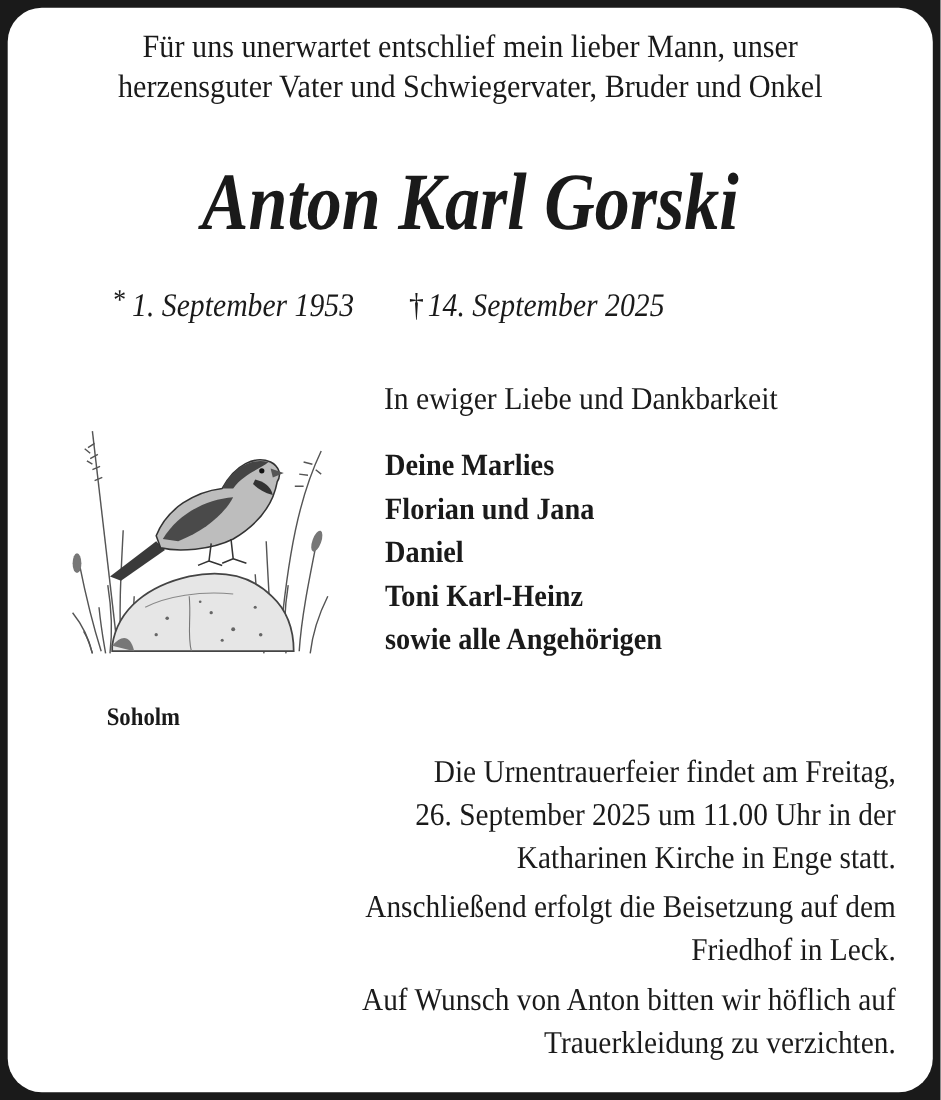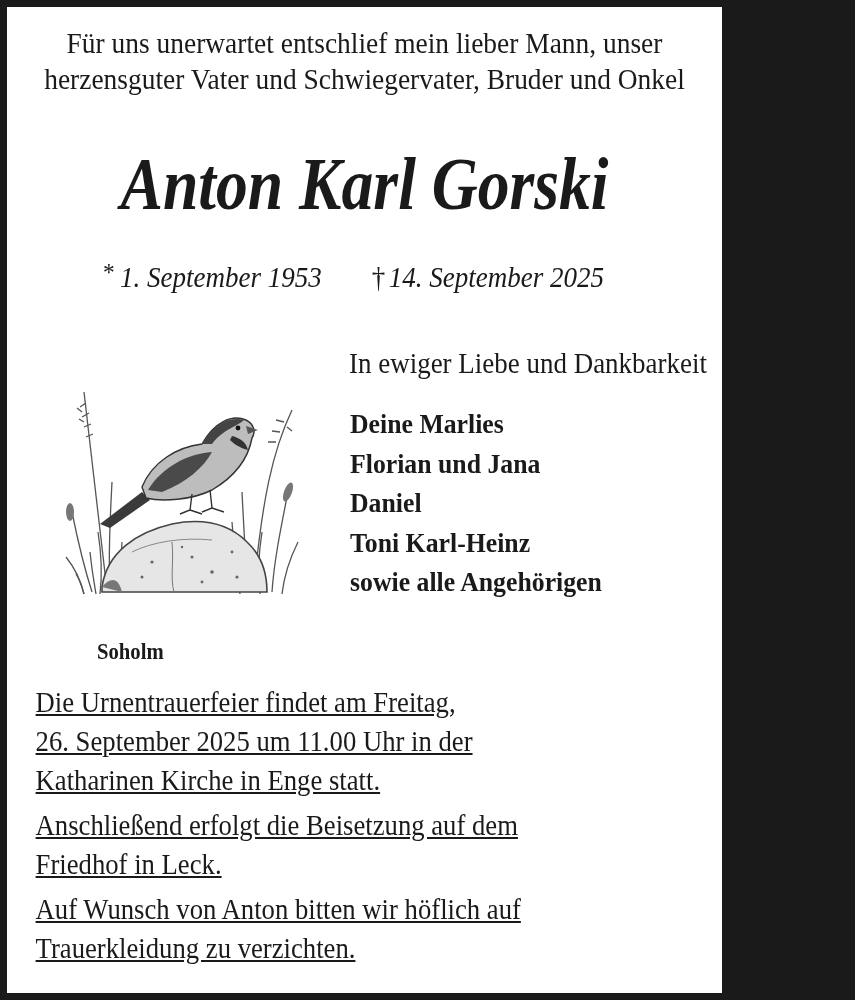--- a/index.html
+++ b/index.html
@@ -7,22 +7,23 @@
       width: 855px; height: 1000px;
       background: #1a1a1a;
       position: relative;
       overflow: hidden;
       font-family: "Liberation Serif", "DejaVu Serif", serif;
       color: #1a1a1a;
     }
     .card {
       position: absolute;
       left: 7px; top: 7px;
-      width: 715px; height: 986px;
+      width: 841px; height: 986px;
       background: #ffffff;
+      border-radius: 31px;
     }
     .intro {
       position: absolute; left: 0; right: 0; top: 18px;
       text-align: center;
       font-size: 29.5px; line-height: 36px;
       transform: scaleX(0.93);
     }
     .intro div { white-space: nowrap; }
     .name {
       position: absolute; left: 0; right: 0; top: 132px;
@@ -59,22 +60,22 @@
       width: 240px; height: 220px;
     }
 
     .place {
       position: absolute; left: 90px; top: 630px;
       font-size: 23px; line-height: 30px; font-weight: bold;
       transform: scaleX(0.9); transform-origin: left center;
     }
     .details {
       position: absolute; left: 0; right: 0; top: 676px;
-      text-align: left;
-      font-size: 29px; line-height: 39px; text-decoration: underline;
+      text-align: right;
+      font-size: 29px; line-height: 39px;
     }
     .details .para { margin-bottom: 6px; transform: scaleX(0.92); }
     .details .para div { white-space: nowrap; }
   </style>
 </head>
 <body>
 
 <div class="card">
 
   <div class="intro">

